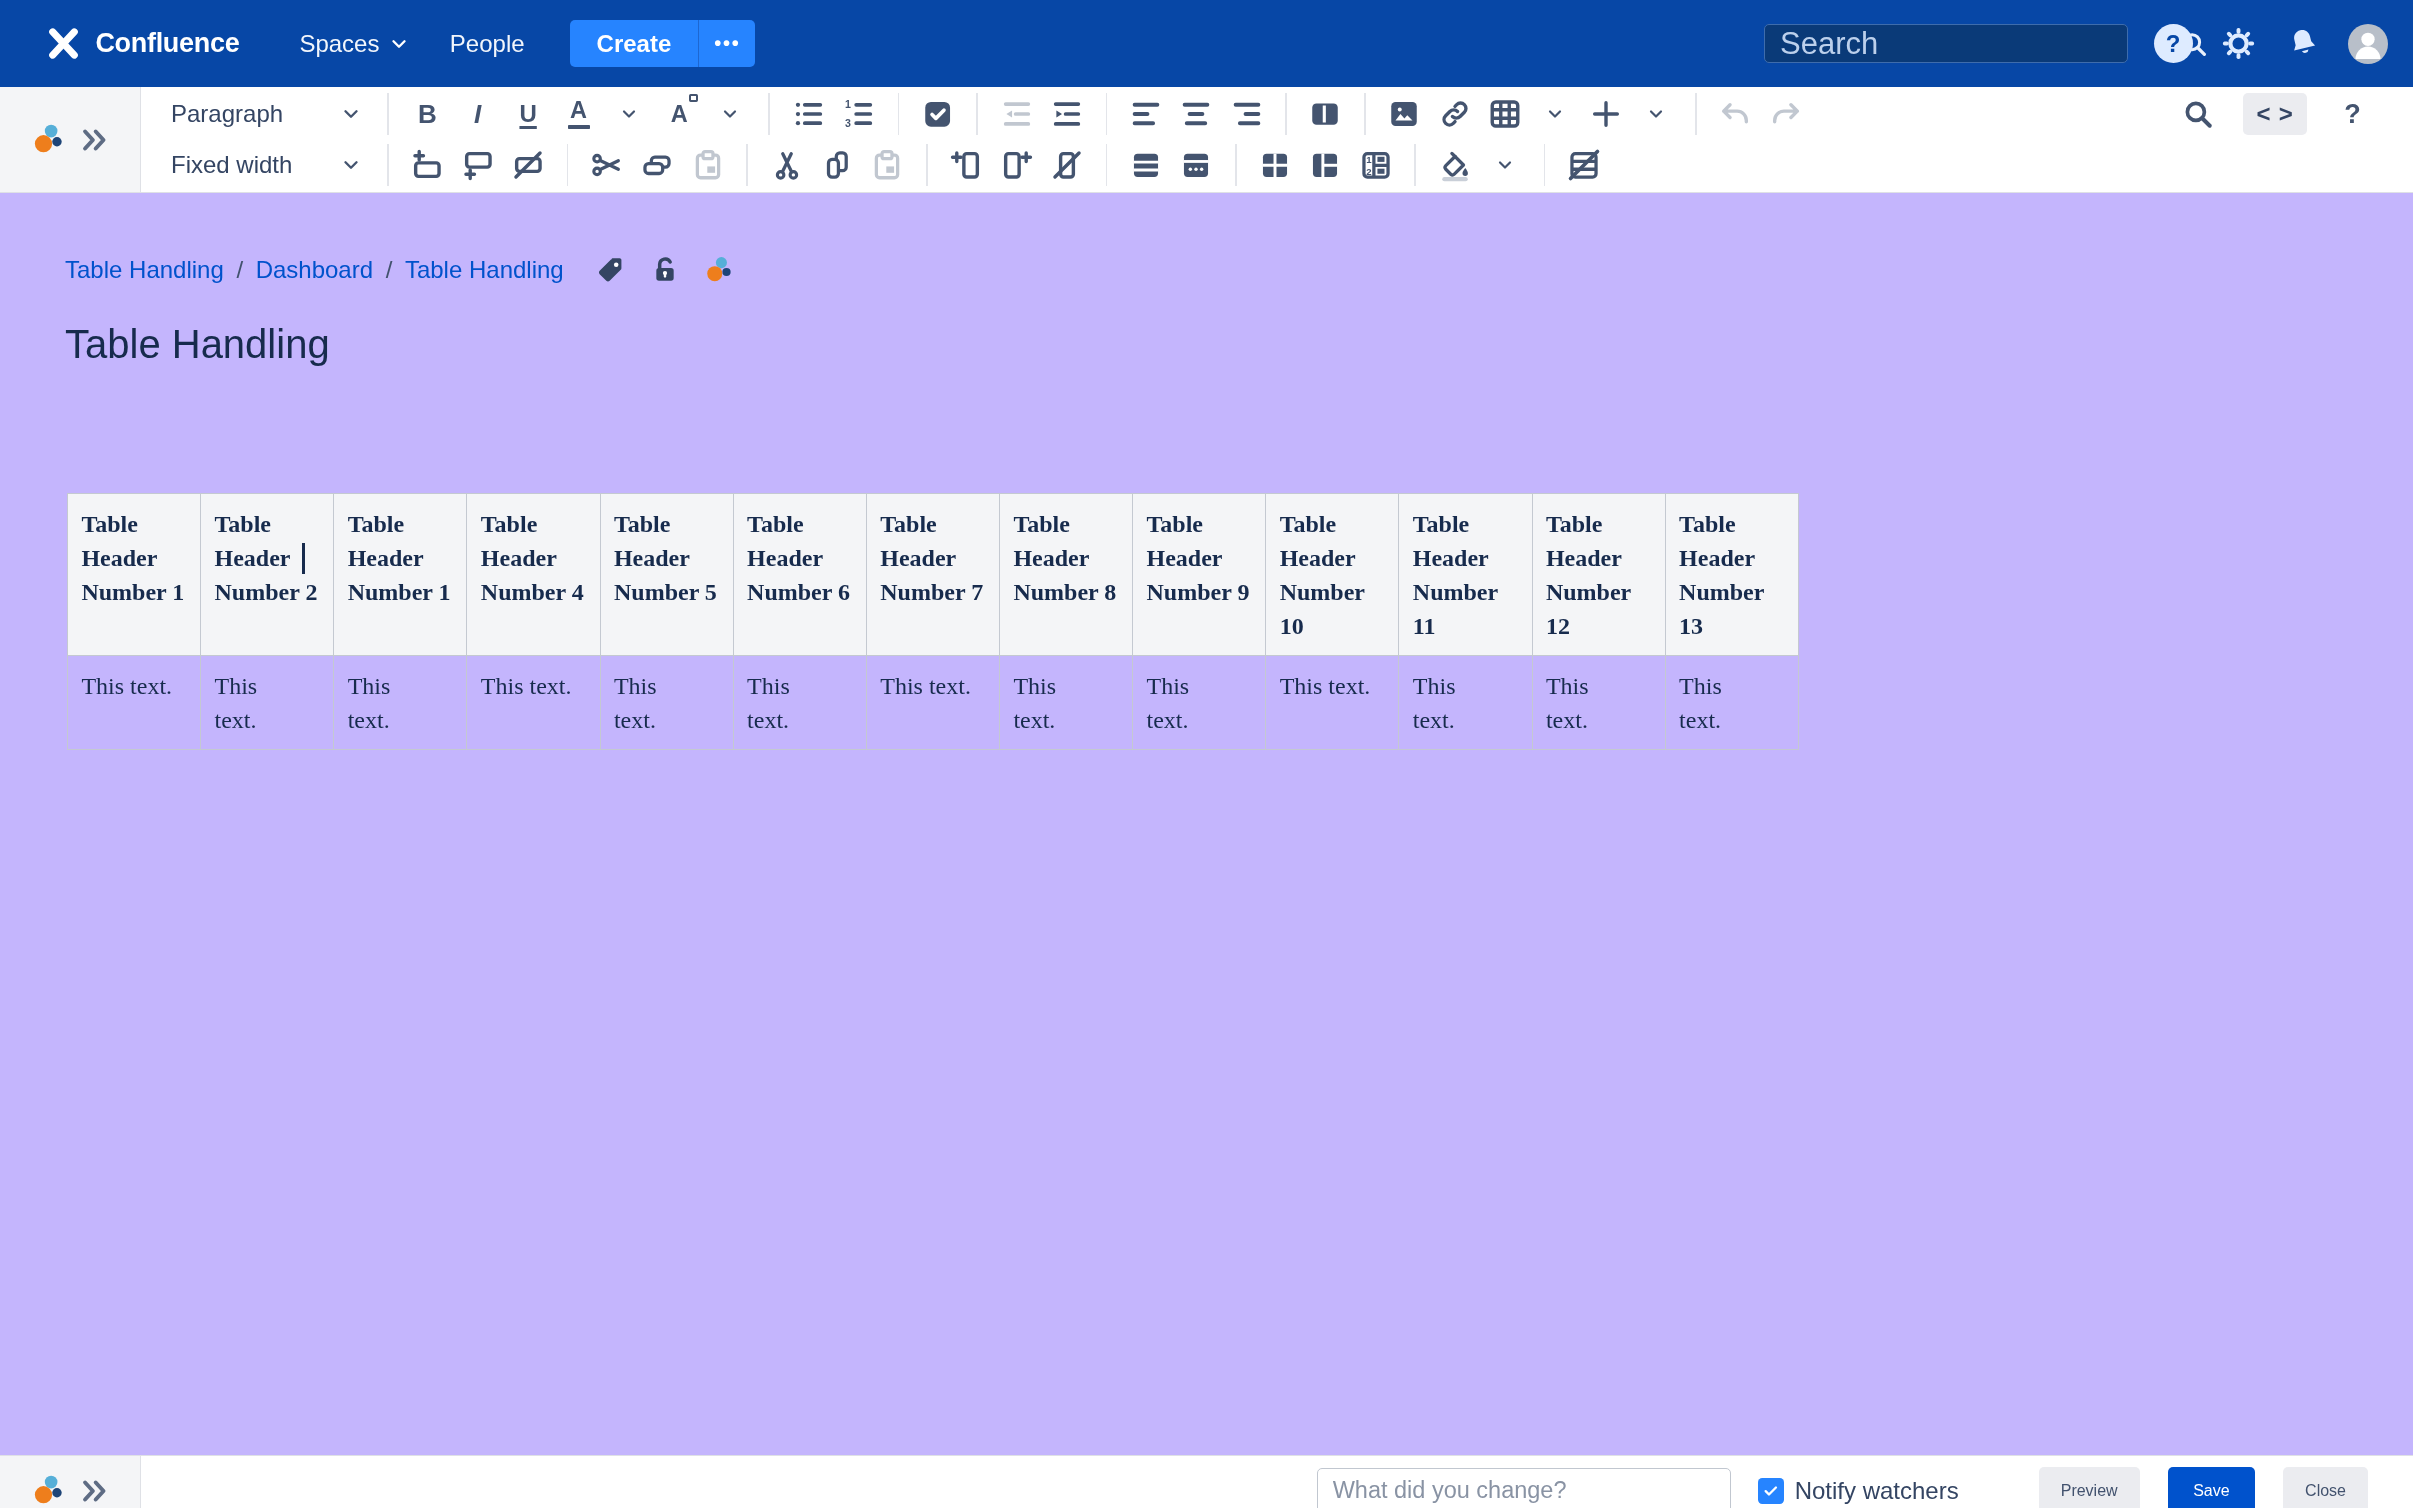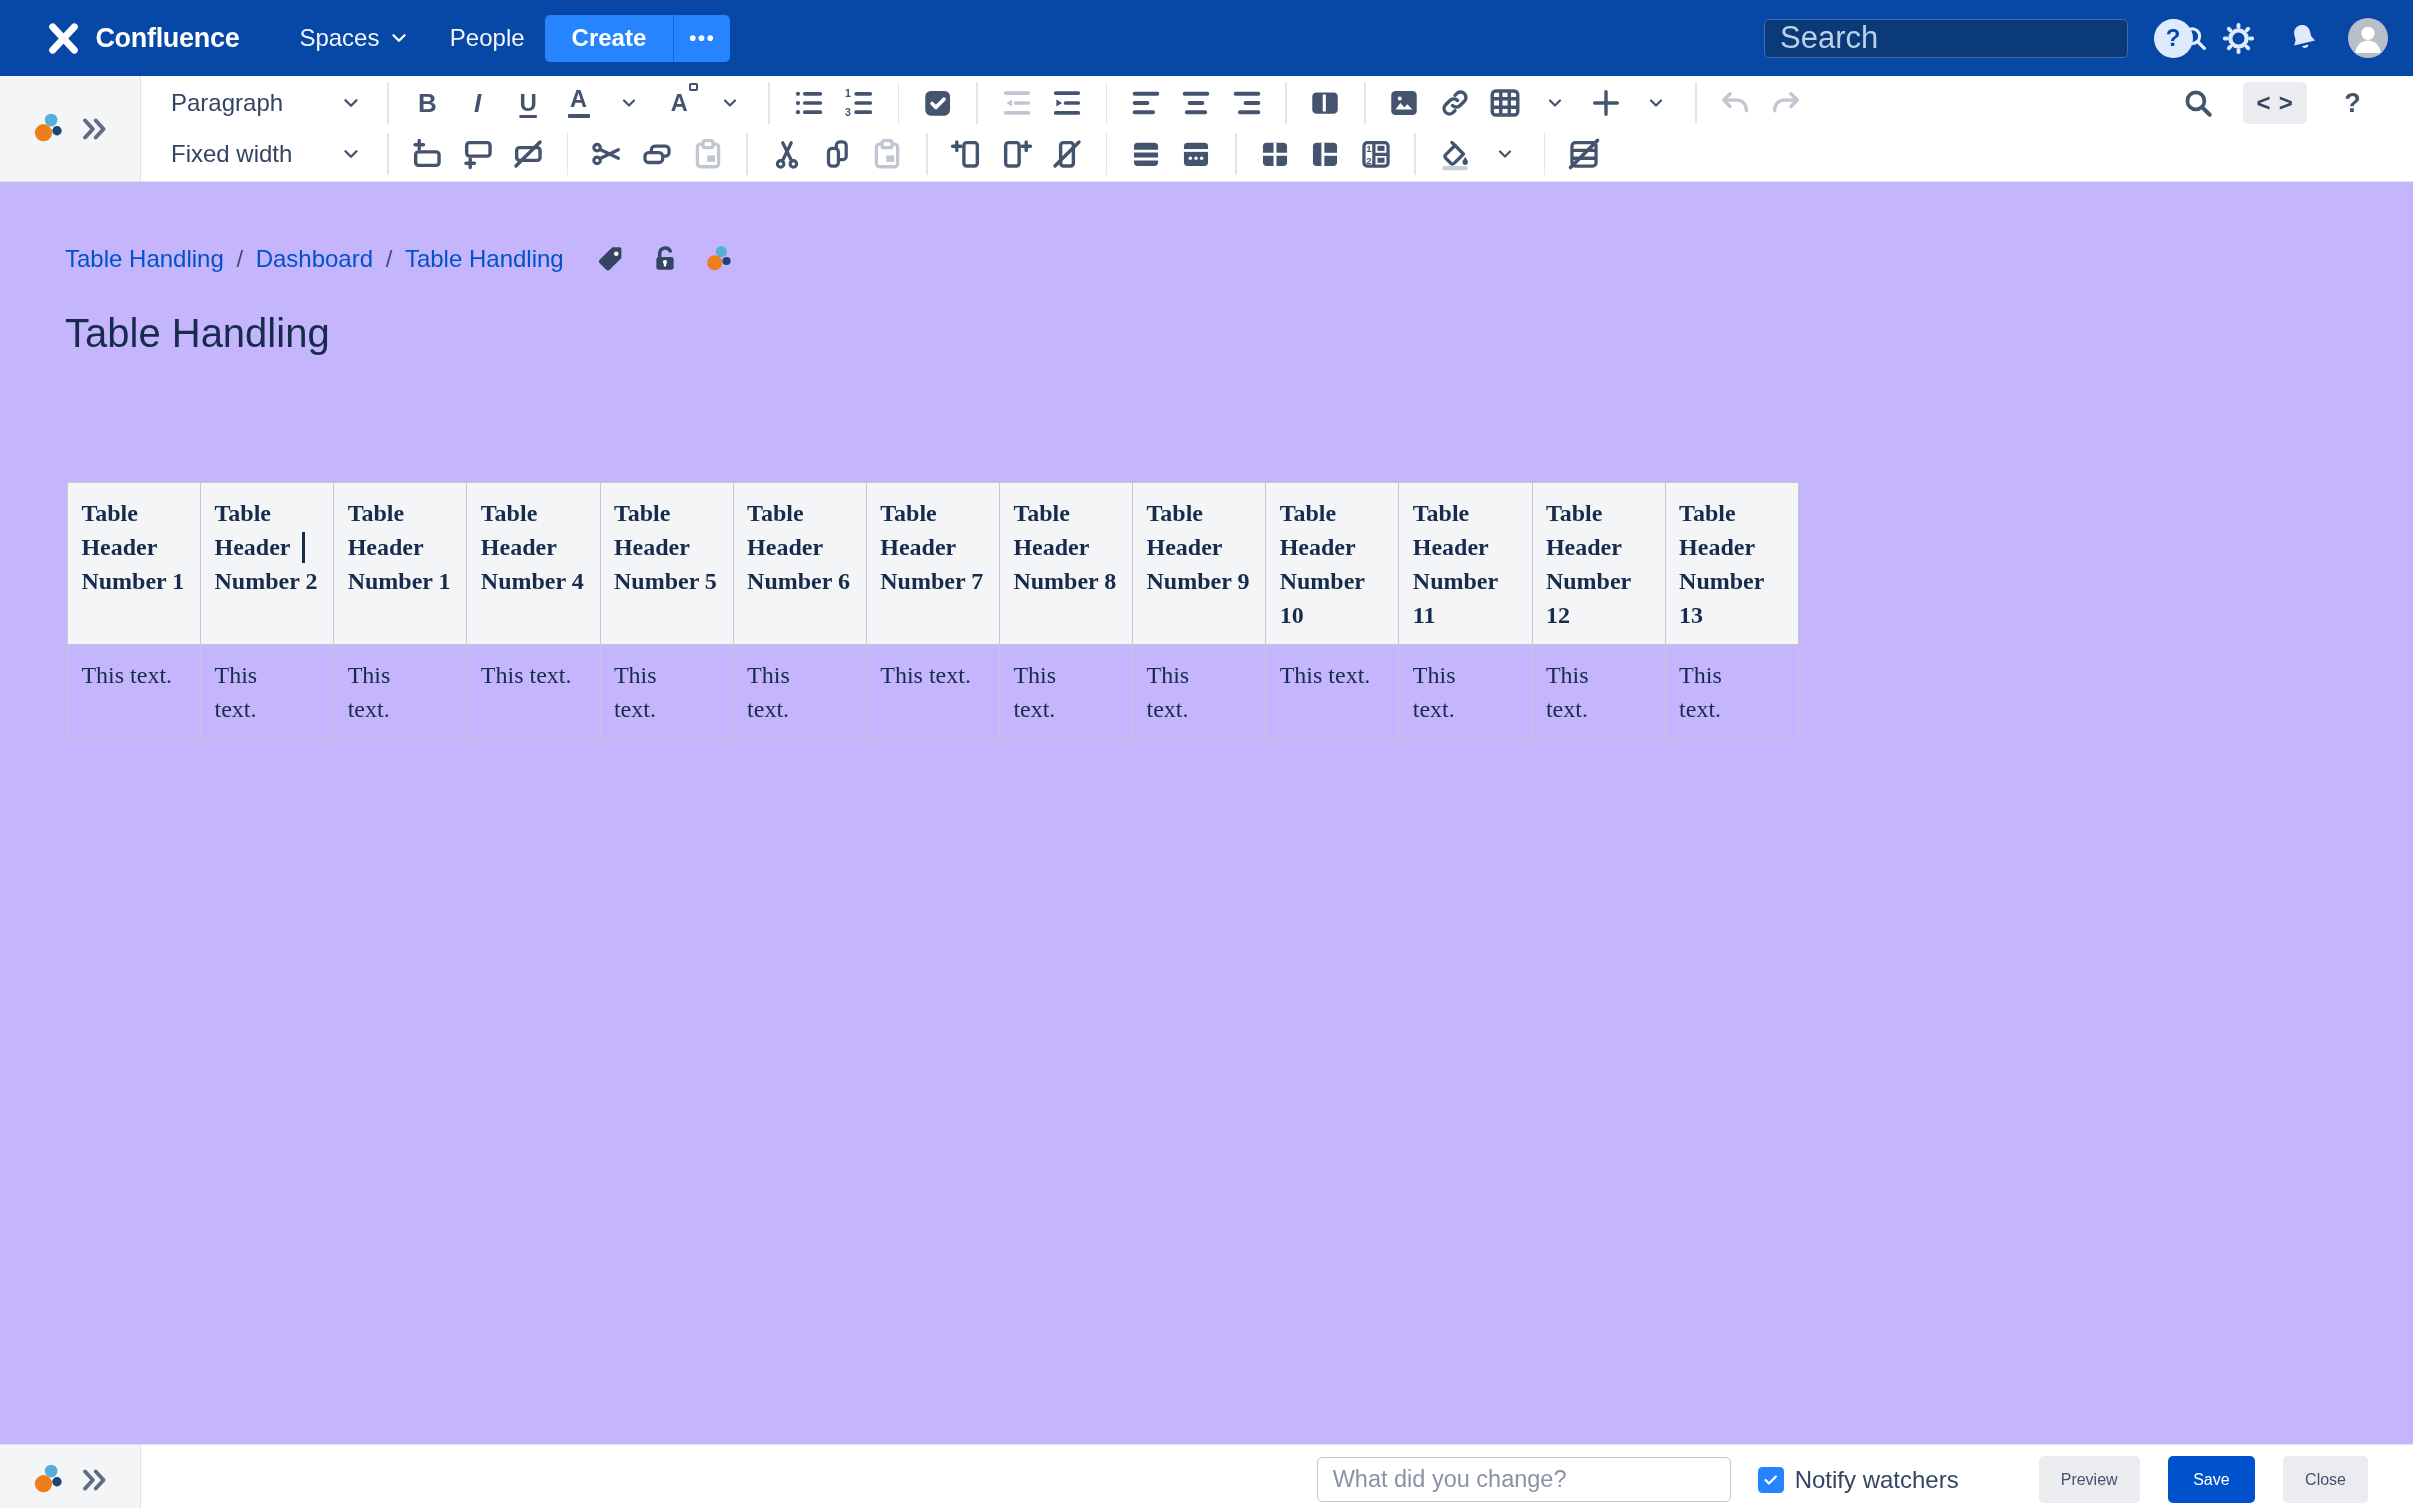--- a/index.html
+++ b/index.html
@@ -1,26 +1,26 @@
 <!DOCTYPE html>
 <html style="font-size:13.4px"><head>
 <meta charset="utf-8">
 <style>
   * { margin:0; padding:0; box-sizing:border-box; }
   html,body { width:2413px; height:1508px; overflow:hidden; background:#fff;
     font-family:"Liberation Sans", sans-serif; }
 
   
-  .navbar { height:76px; background:#0747A6; display:flex; align-items:center;
+  .navbar { height:87px; background:#0747A6; display:flex; align-items:center;
     padding:0 25px 0 45px; color:#fff; }
   .logo { display:flex; align-items:center; gap:13.4px; margin-right:40px; }
   .logo-word { font-size:27px; font-weight:700; color:#fff; letter-spacing:-0.3px; }
   .nav-item { display:flex; align-items:center; gap:8.4px; font-size:24px;
     color:#F2F6FC; padding:0 20px; height:67px; }
-  .create-split { display:flex; height:47px; border-radius:5px; overflow:hidden; }
+  .create-split { display:flex; margin-left:25px; height:47px; border-radius:5px; overflow:hidden; }
   .create-main { background:#2684FF; color:#fff; font-size:24px; font-weight:700;
     display:flex; align-items:center; padding:0 27px; }
   .create-more { background:#2684FF; border-left:1.7px solid #1D67D2; width:57px;
     display:flex; align-items:center; justify-content:center; color:#fff;
     font-size:20px; letter-spacing:1.7px; font-weight:700; }
   .nav-right { margin-left:auto; display:flex; align-items:center; gap:25px; }
   .searchbox { width:364px; height:39px; background:#0A3A78; border:1.7px solid #3E6CAC;
     border-radius:5px; display:flex; align-items:center; padding:0 11.7px 0 15px; }
   .searchbox input { flex:1; background:transparent; border:none; outline:none;
     color:#fff; font-size:31px; font-family:inherit; }

